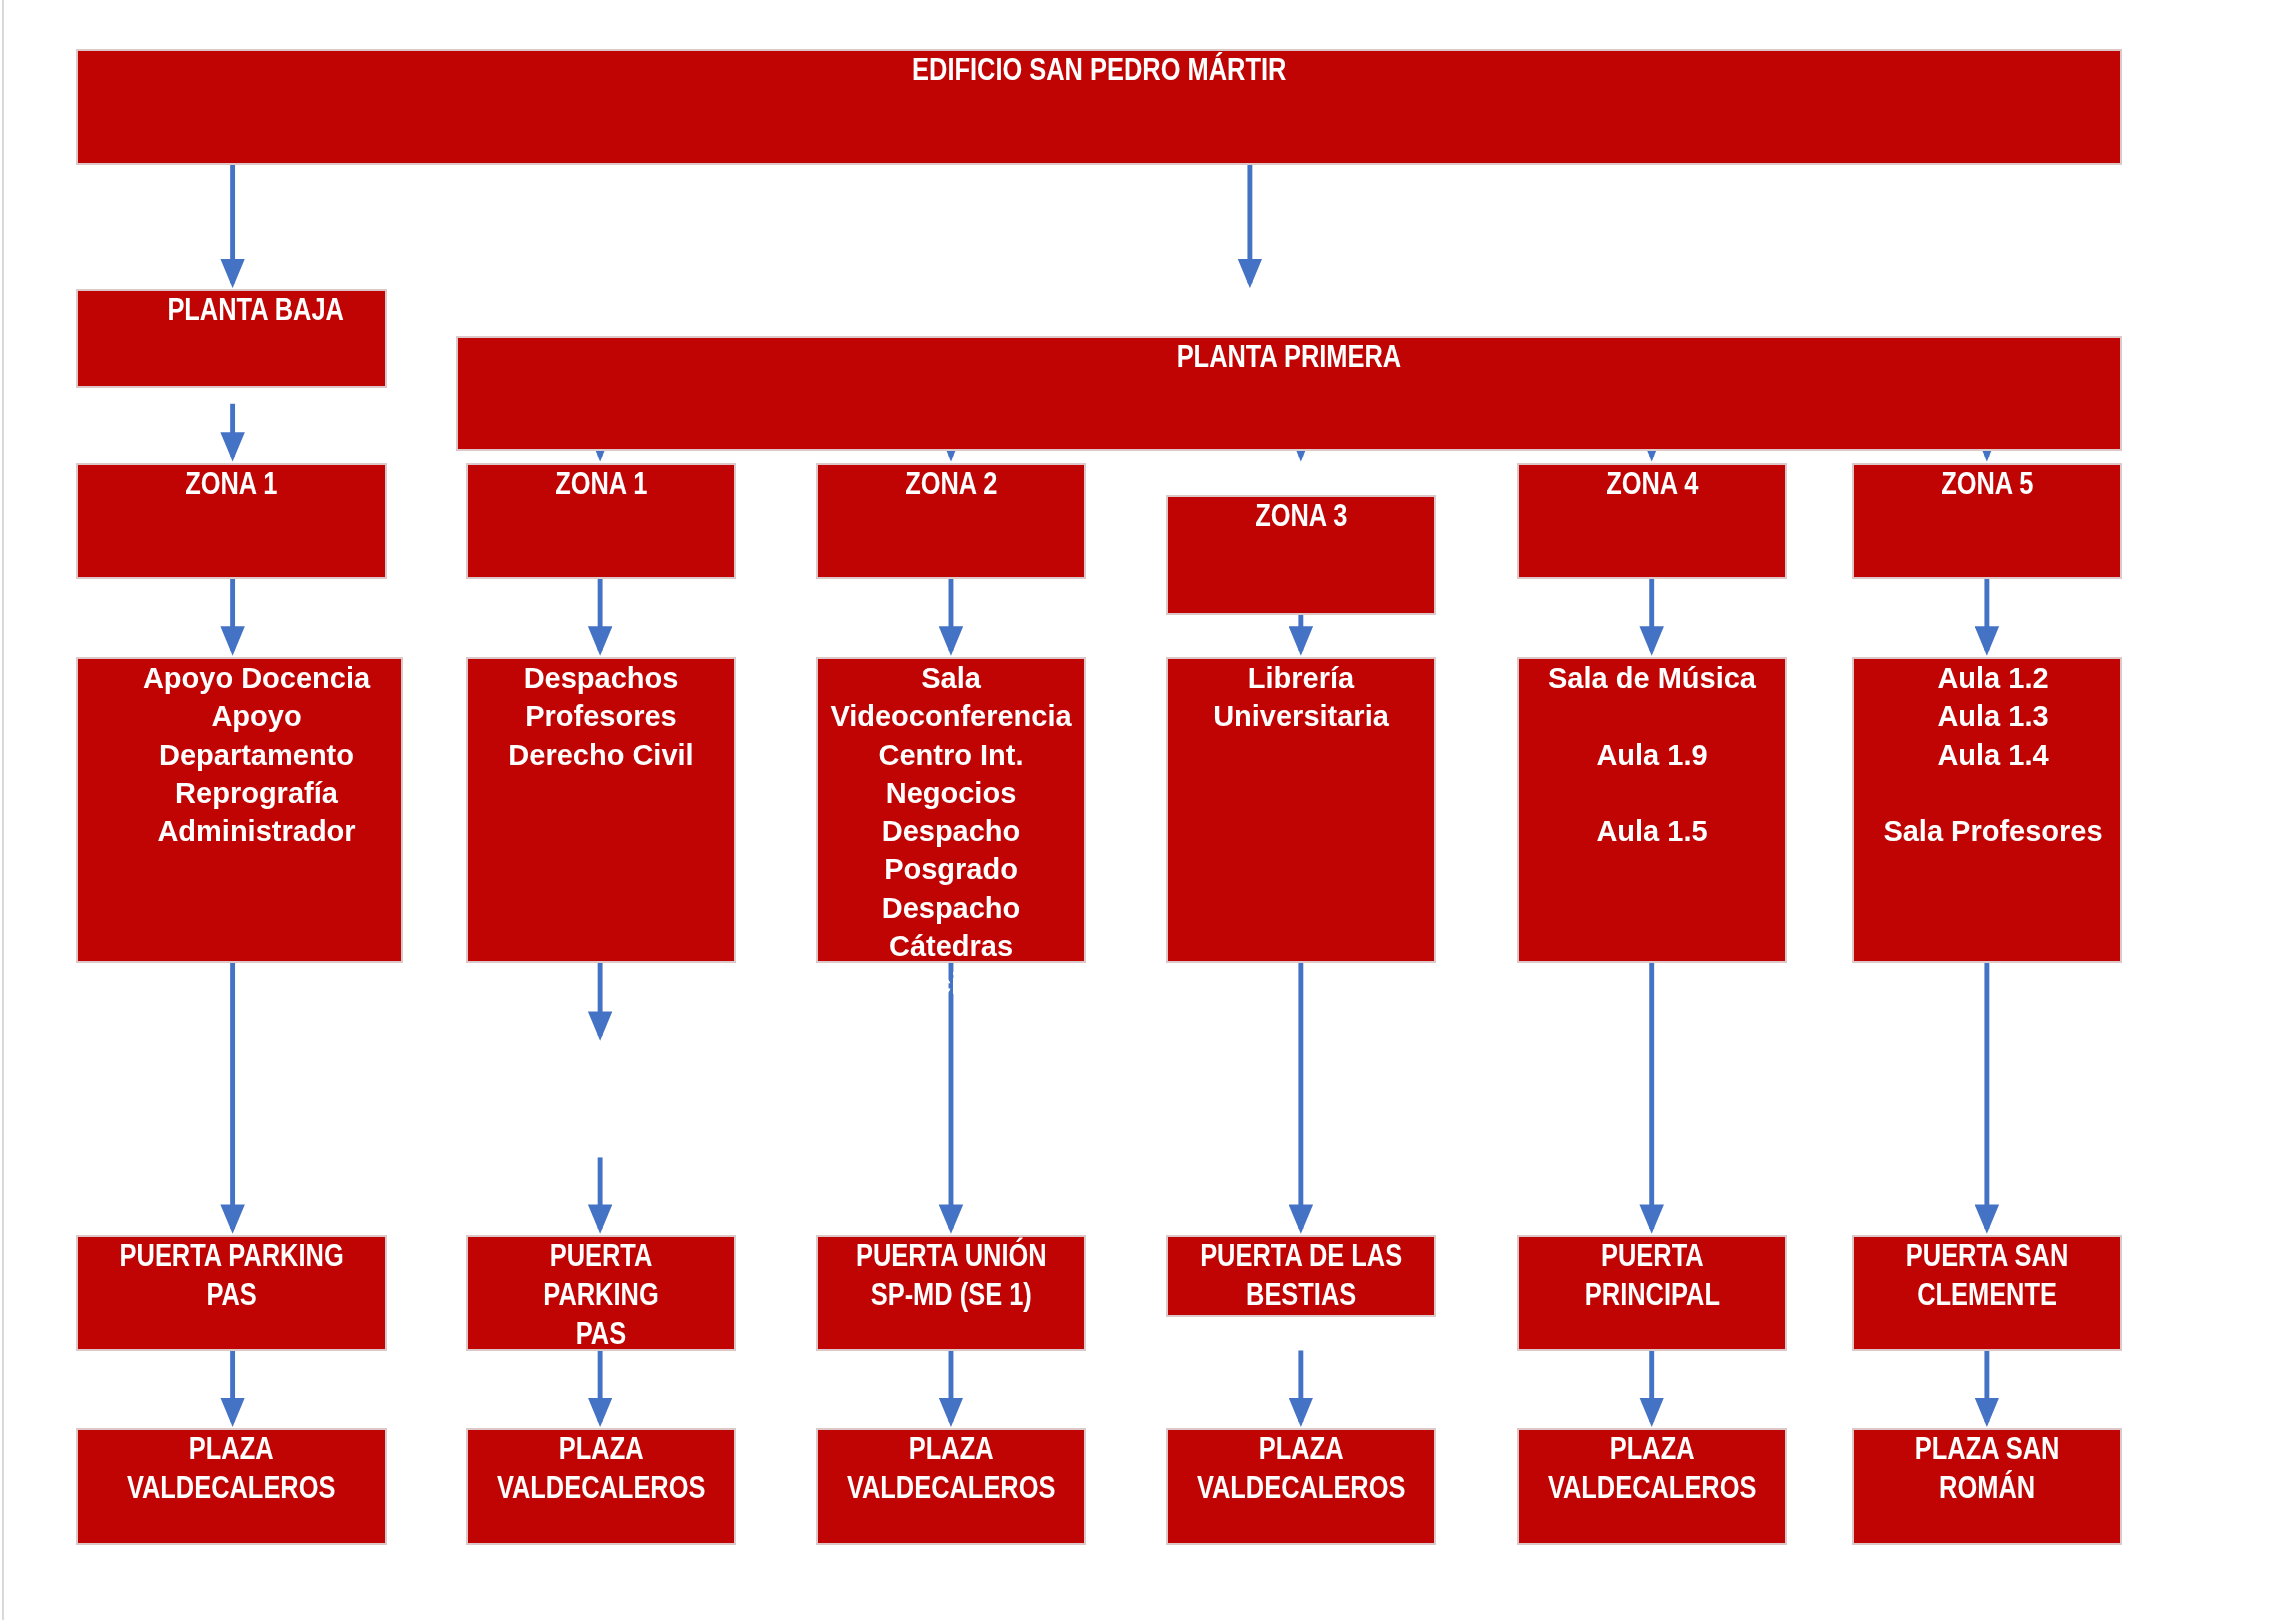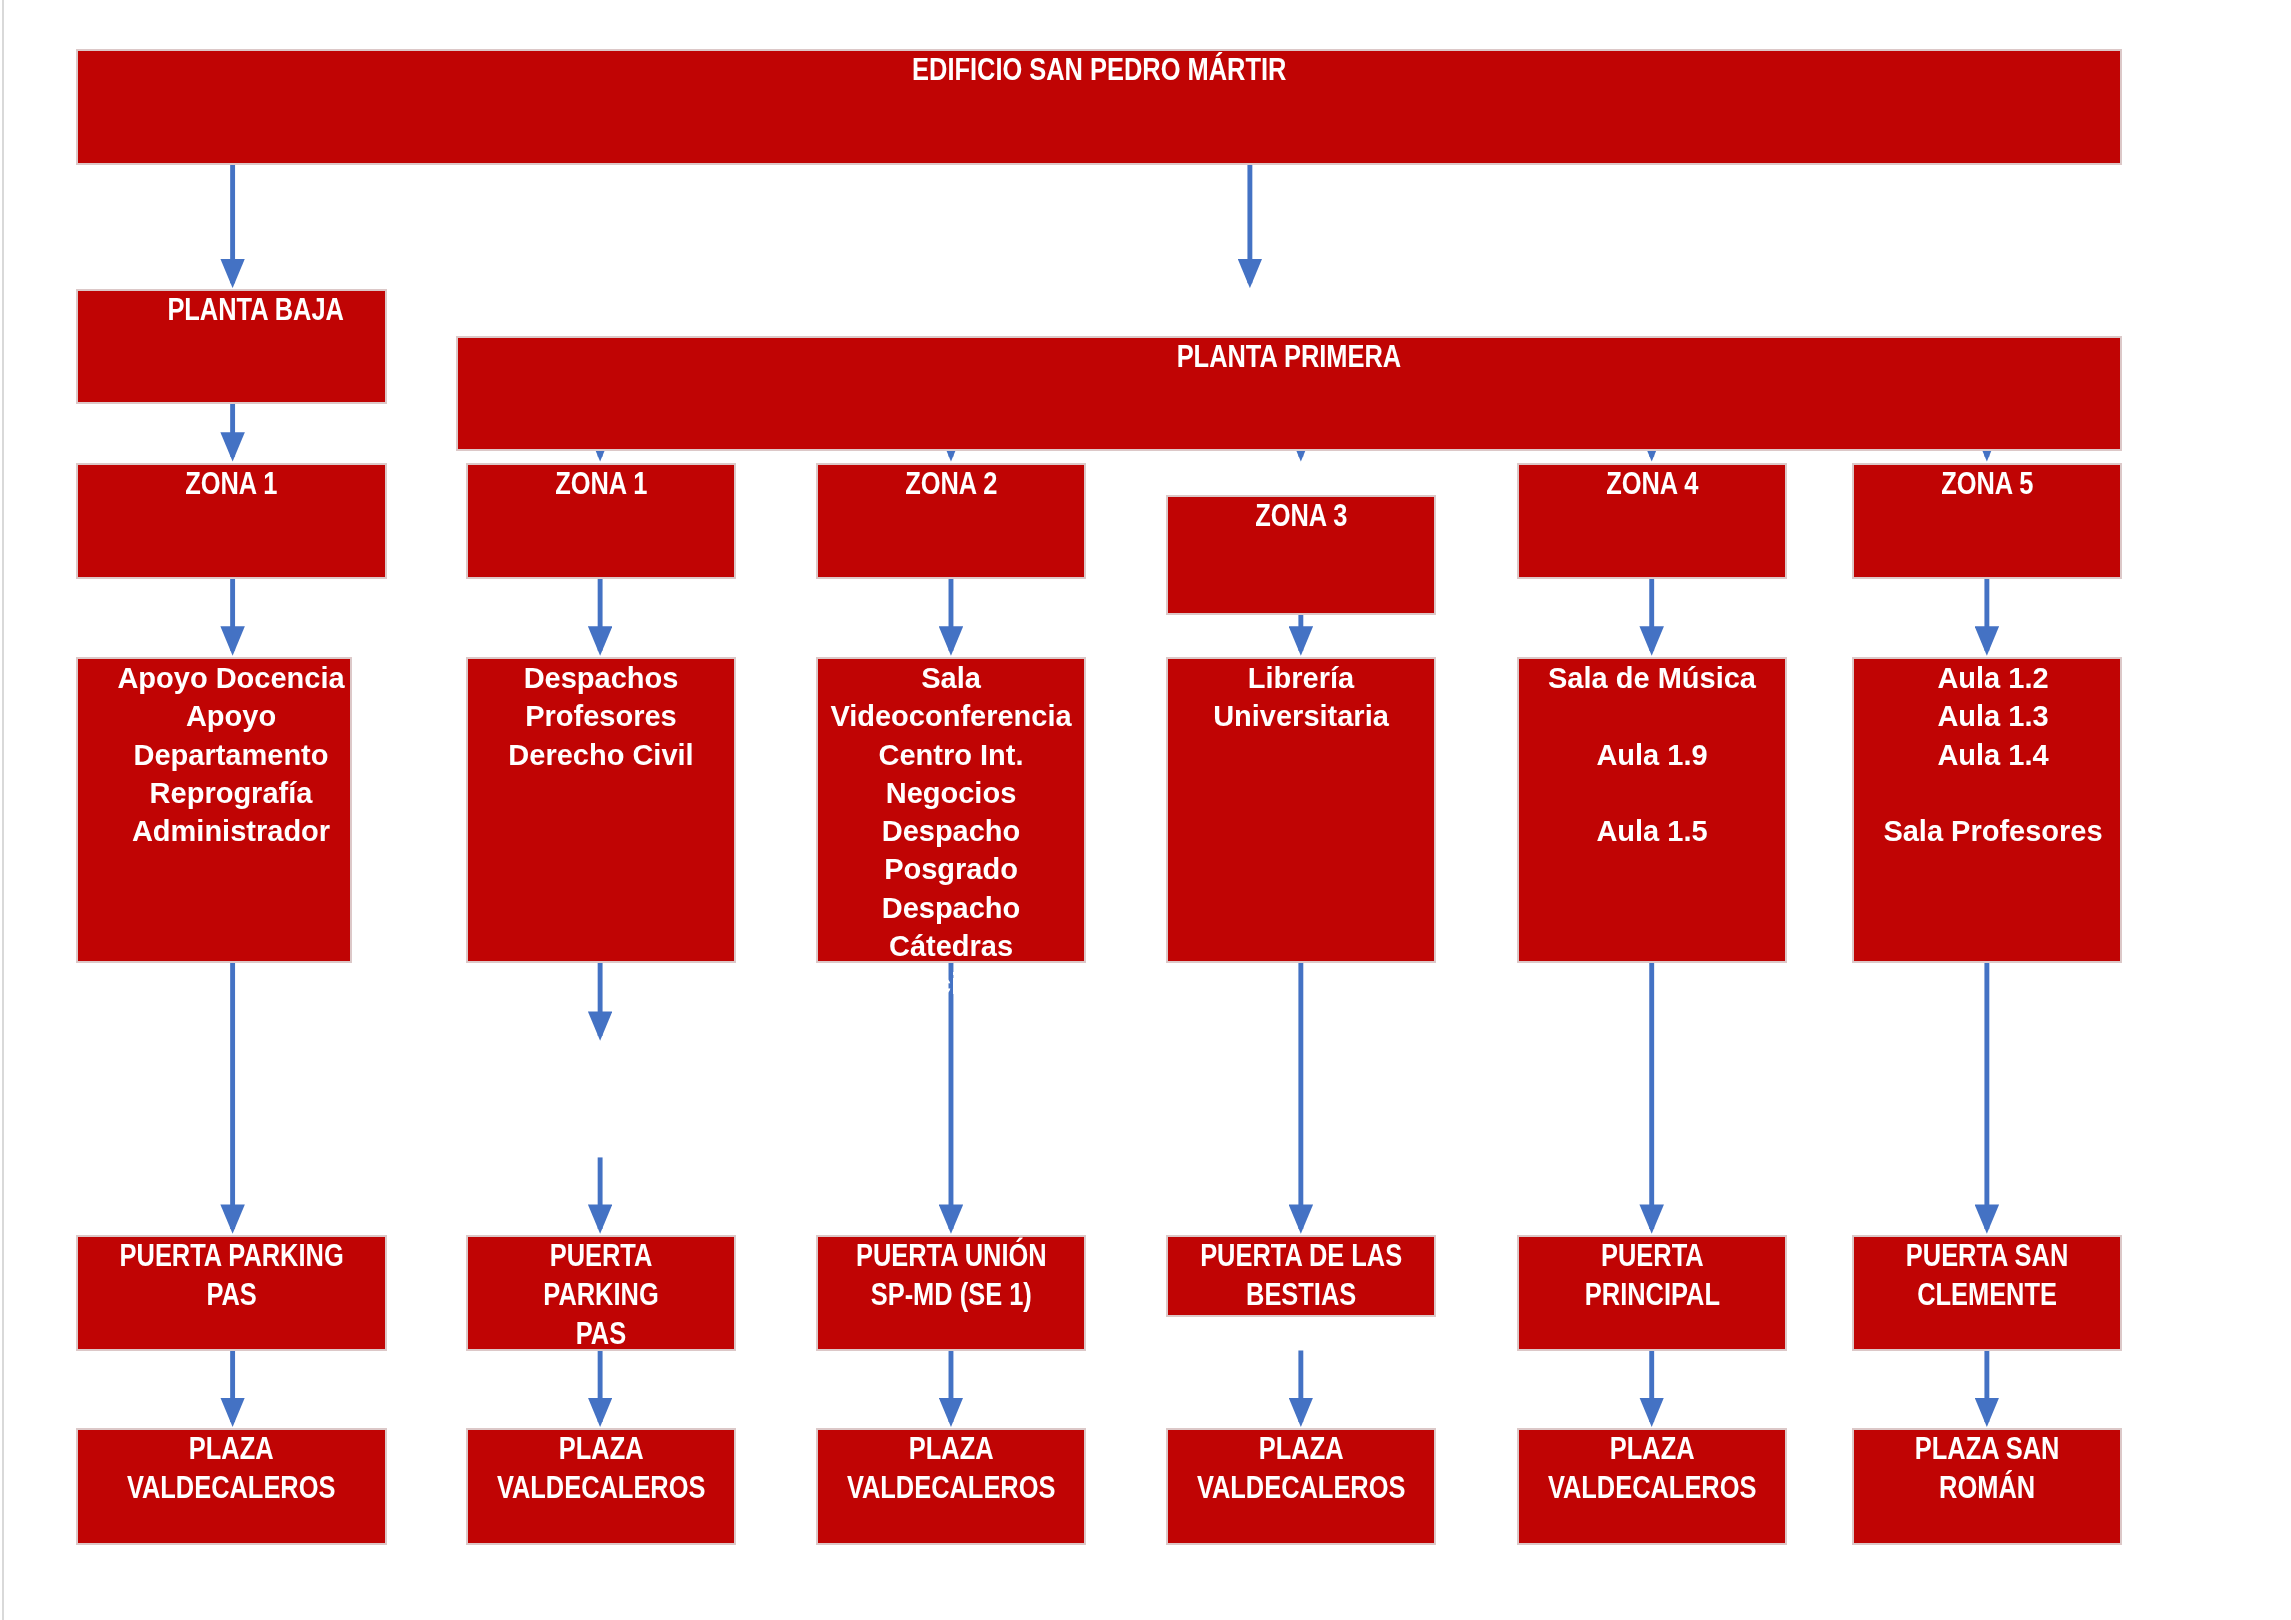--- a/index.html
+++ b/index.html
@@ -105,31 +105,31 @@
       <line x1="1327" y1="1378" x2="1327" y2="1451" marker-end="url(#ah)"></line>
       <line x1="1685" y1="1378" x2="1685" y2="1451" marker-end="url(#ah)"></line>
       <line x1="2027" y1="1378" x2="2027" y2="1451" marker-end="url(#ah)"></line>
     </g>
   </svg>
 
   <div class="box" style="left:76px; top:49px; width:2046px; height:116px;">
     <span class="caps-label">EDIFICIO SAN PEDRO MÁRTIR</span>
   </div>
 
-  <div class="box" style="left:76px; top:289px; width:311px; height:115px;padding-left:48px;">
+  <div class="box" style="left:76px; top:289px; width:311px; height:99px;padding-left:48px;">
     <span class="caps-label">PLANTA BAJA</span>
   </div>
   <div class="box" style="left:456px; top:289px; width:1666px; height:115px;margin-top:47px;">
     <span class="caps-label">PLANTA PRIMERA</span>
   </div>
 
   <div class="box" style="left:76px; top:463px; width:311px; height:116px;">
     <span class="caps-label">ZONA 1</span>
   </div>
-  <div class="box" style="left:76px; top:657px; width:276px; height:306px;padding-left:34px;">
+  <div class="box" style="left:76px; top:657px; width:327px; height:306px;padding-left:34px;">
     <span class="rooms-label">Apoyo Docencia
 Apoyo
 Departamento
 Reprografía
 Administrador</span>
   </div>
   <div class="box" style="left:76px; top:1235px; width:311px; height:116px;">
     <span class="caps-label">PUERTA PARKING
 PAS</span>
   </div>

